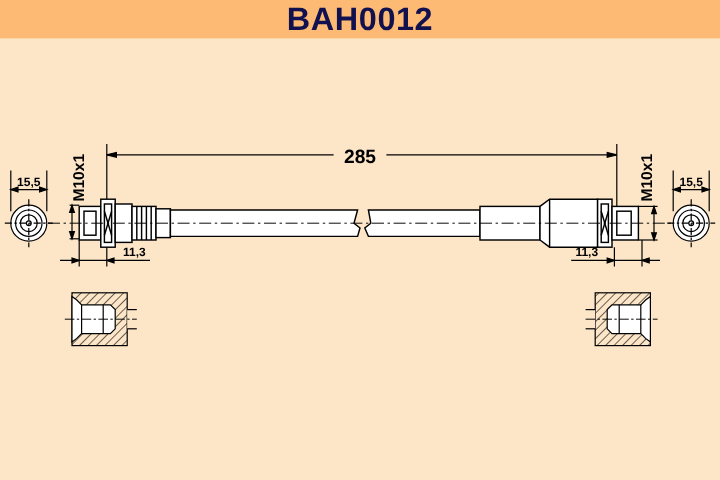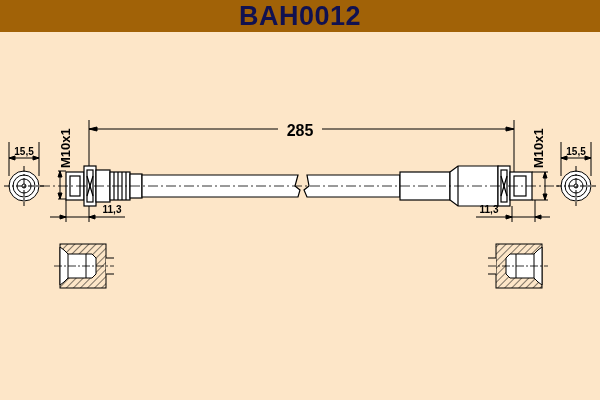--- a/index.html
+++ b/index.html
@@ -1,17 +1,17 @@
 <!DOCTYPE html>
 <html><head>
 <meta charset="utf-8">
 <style>
   html,body{margin:0;padding:0;}
   body{width:600px;height:400px;background:#fde6c8;position:relative;overflow:hidden;font-family:"Liberation Sans",sans-serif;}
-  .header{position:absolute;left:0;top:0;width:600px;height:32px;background:#a16207;display:flex;align-items:center;justify-content:center;}
+  .header{position:absolute;left:0;top:0;width:600px;height:32px;background:#fdba74;display:flex;align-items:center;justify-content:center;}
   .header span{font-weight:bold;font-size:27px;color:#111150;letter-spacing:0.5px;}
   svg{position:absolute;left:0;top:0;}
   .lbl{font-family:"Liberation Sans",sans-serif;font-weight:bold;fill:#000;}
 </style>
 </head>
 <body>
 
 <div class="header">
   <span>BAH0012</span>
 </div>

